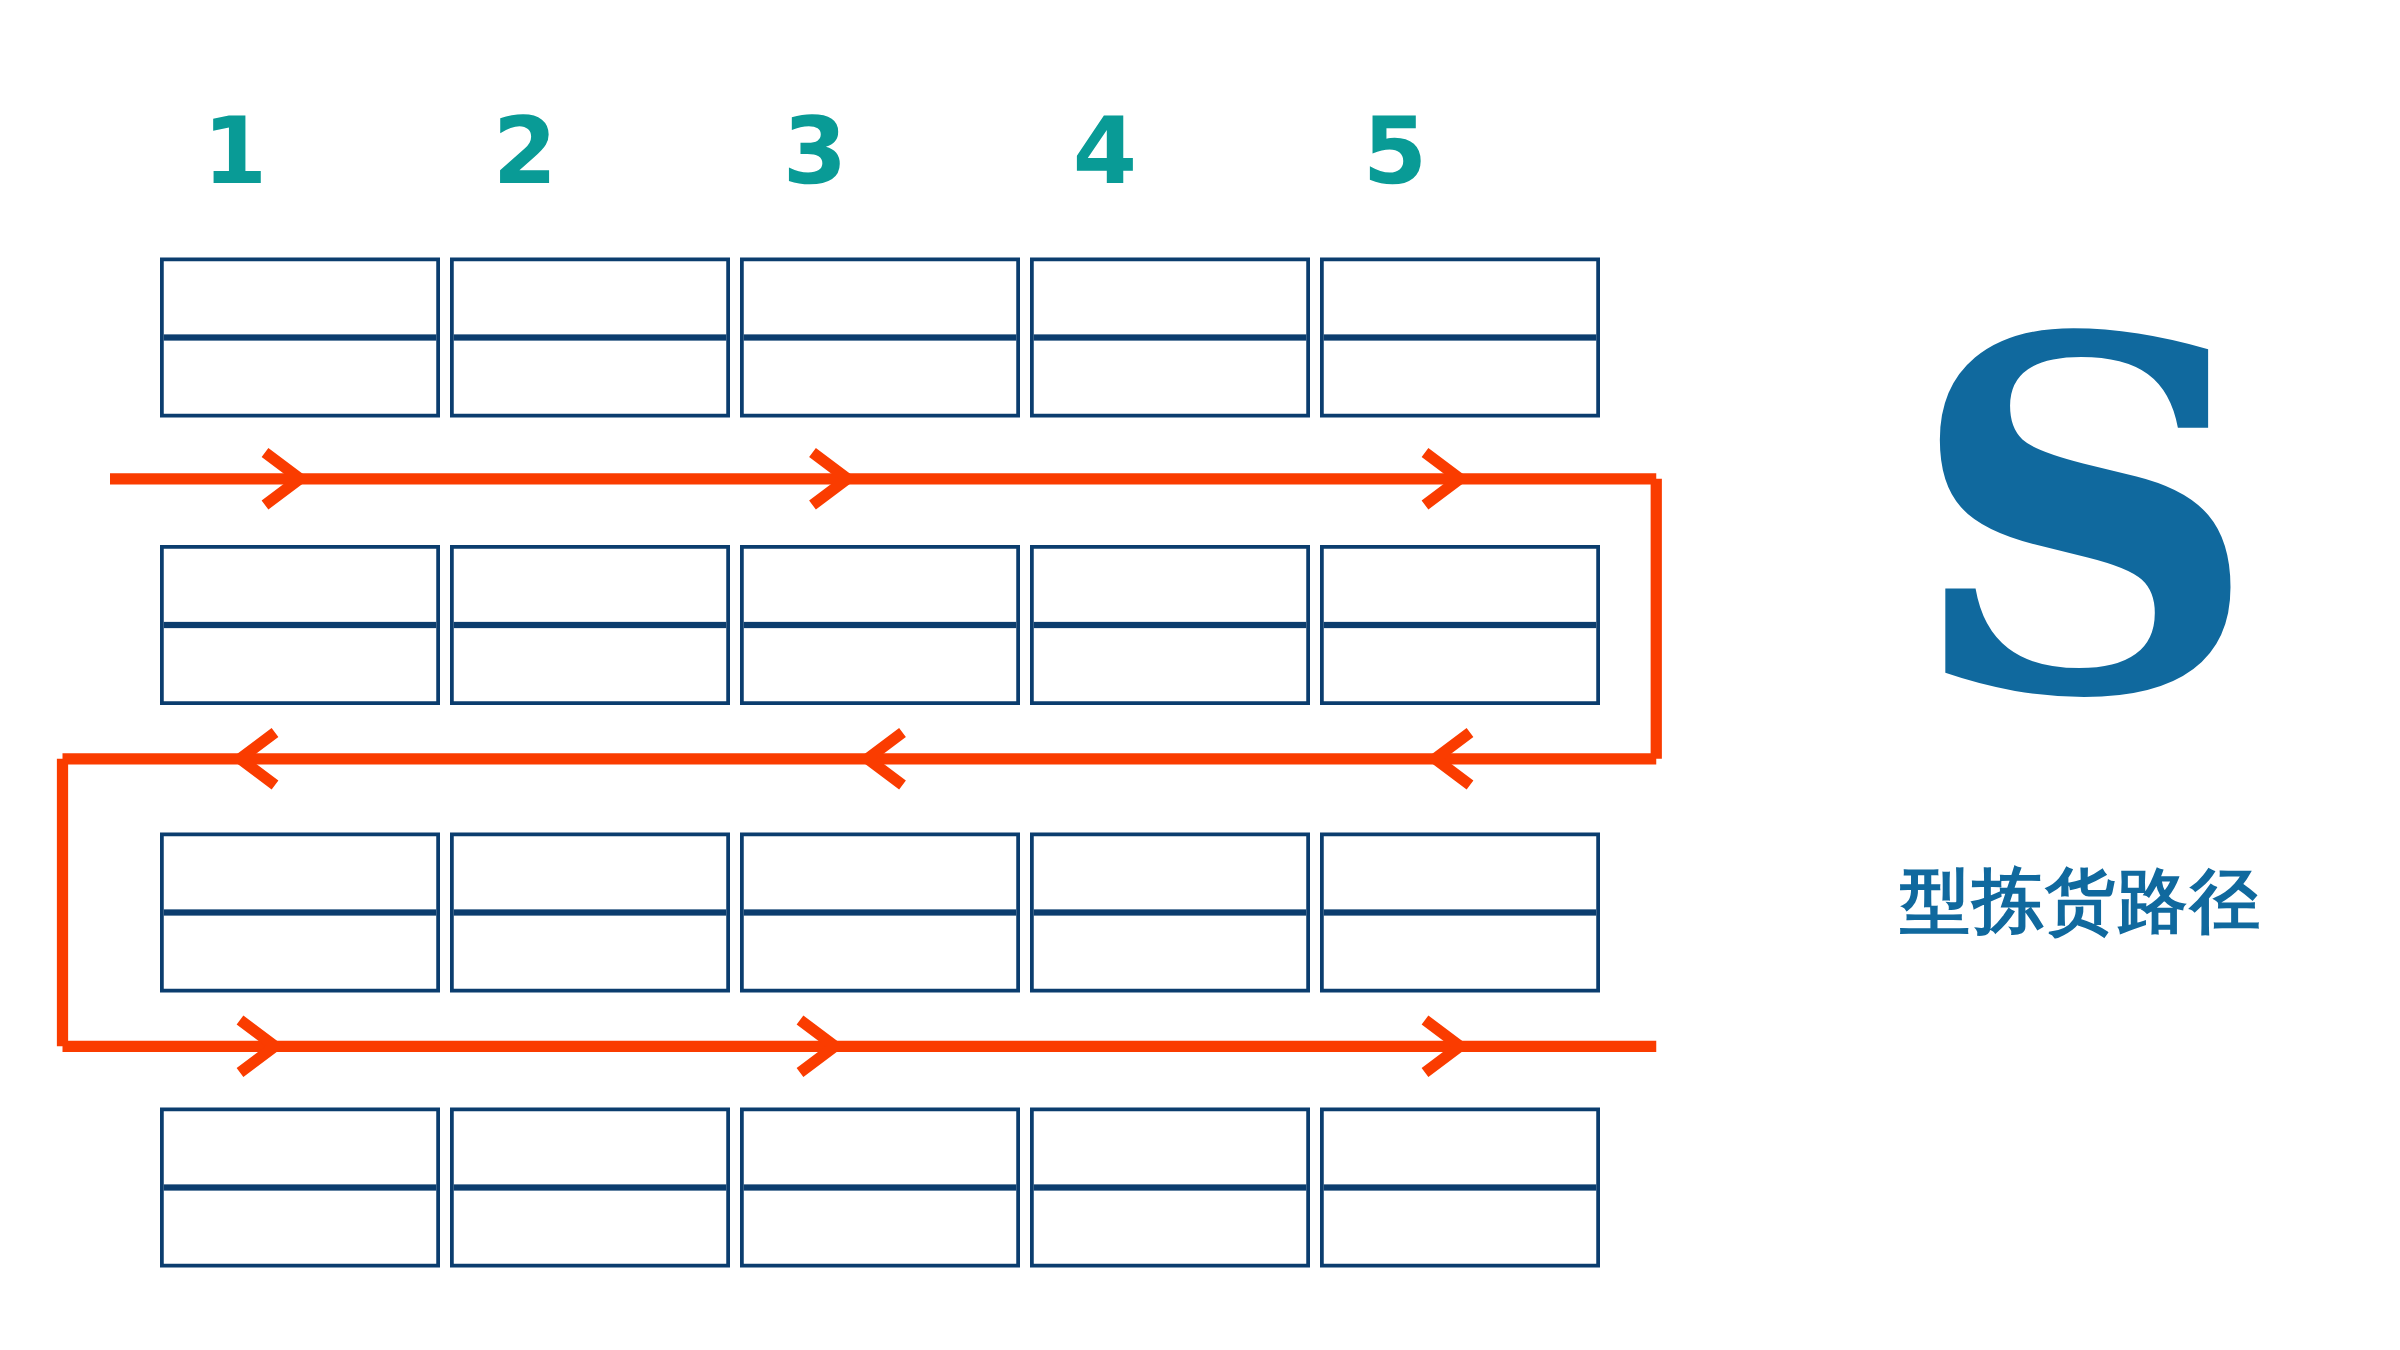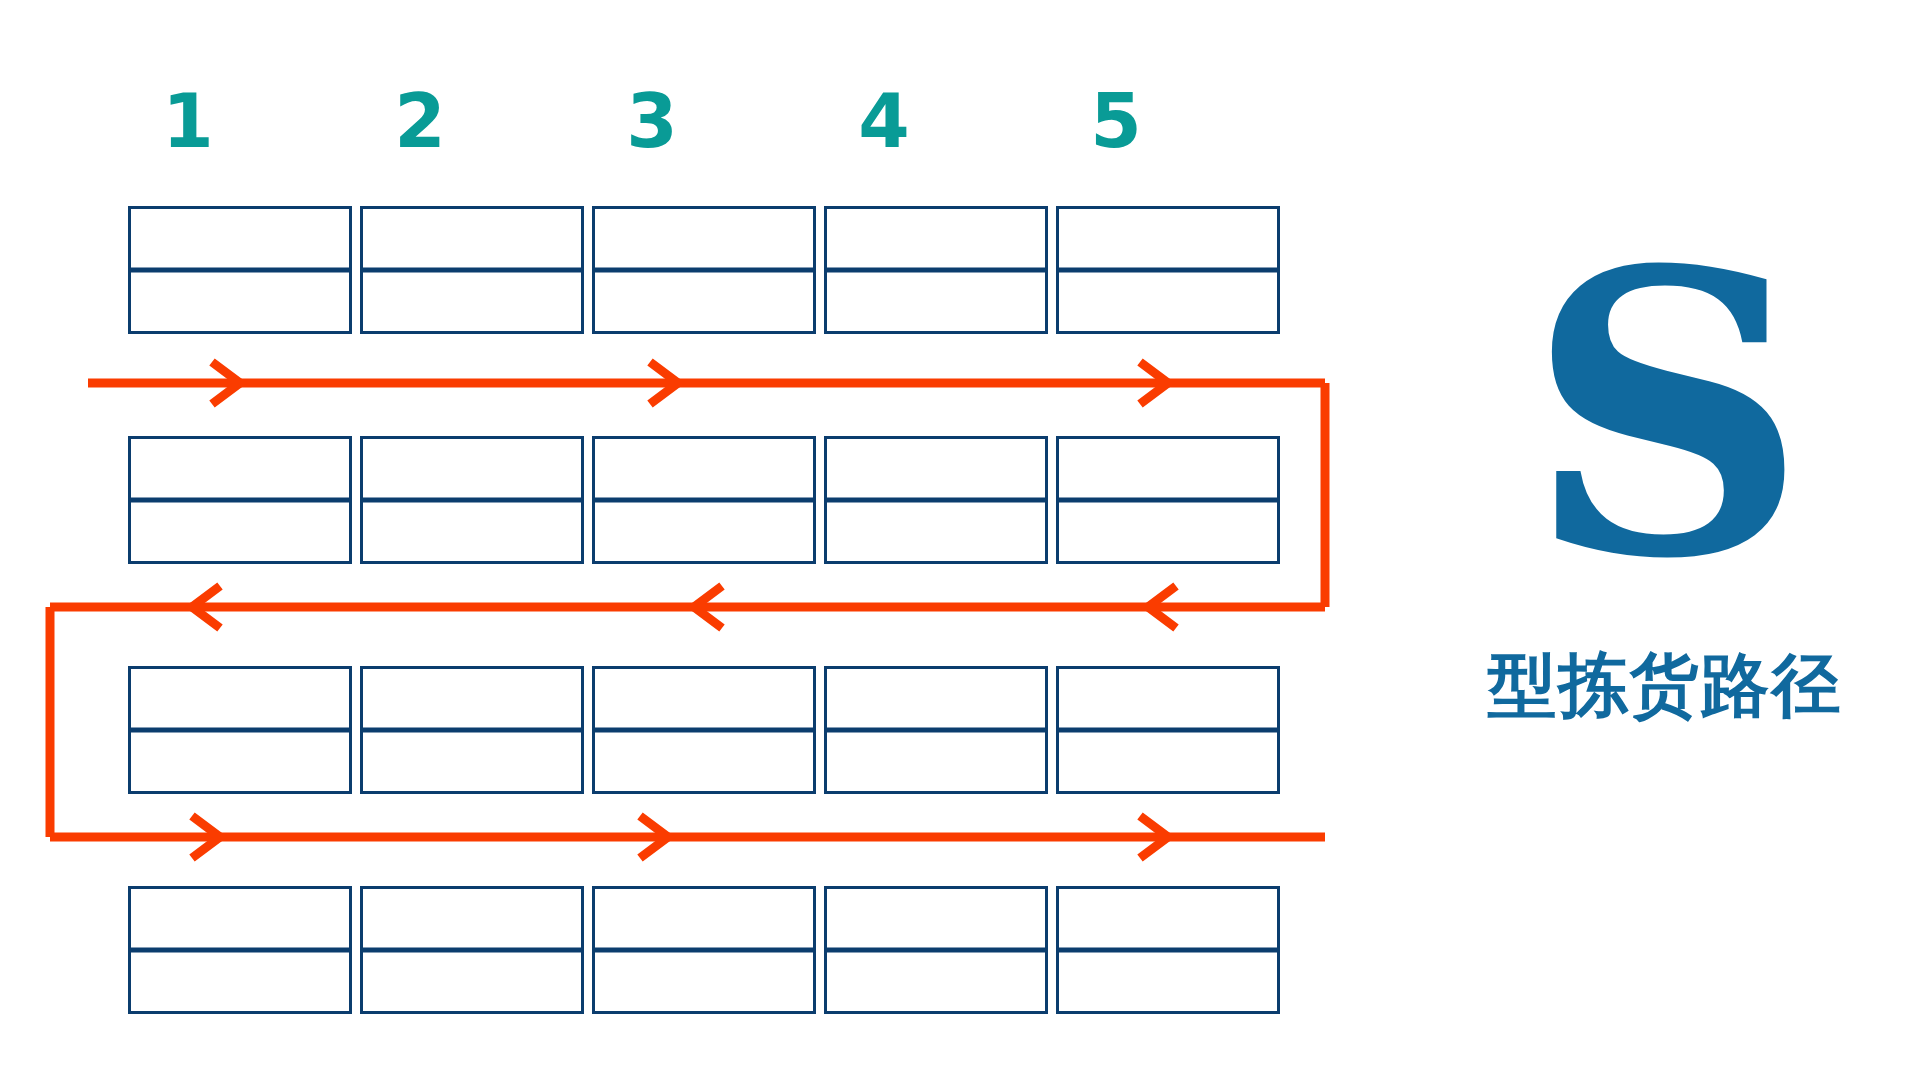--- a/index.html
+++ b/index.html
@@ -38,22 +38,22 @@
   .path-svg{position:absolute;left:0;top:0;width:1920px;height:1080px;pointer-events:none;}
 
   
   .legend{position:absolute;left:1455px;top:250px;width:420px;text-align:center;}
   .legend-letter{
     font-family:"DejaVu Serif","Liberation Serif",serif;
     font-size:390px;font-weight:bold;line-height:330px;
     letter-spacing:-4px;display:block;
   }
   .legend-caption{
-    display:block;margin-top:60px;
-    font-size:69px;font-weight:bold;letter-spacing:2px;
+    display:block;margin-top:104px;
+    font-size:56px;font-weight:bold;letter-spacing:2px;
     font-family:"DejaVu Sans","Liberation Sans",sans-serif;
   }
 </style>
 </head>
 <body style="background: rgb(255, 255, 255);">
 
 <div id="stage">
 
   <div class="col-numbers">
     <div class="col-num" style="left: 0px; color: rgb(9, 155, 150);">1</div>

